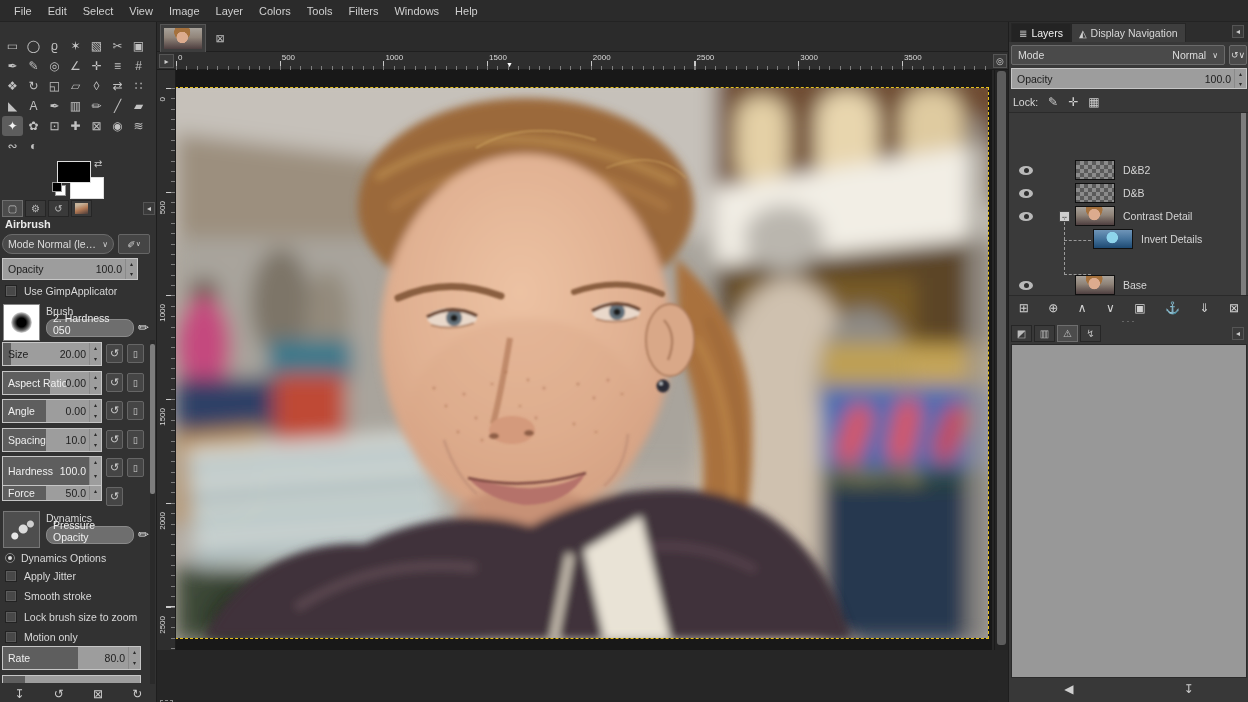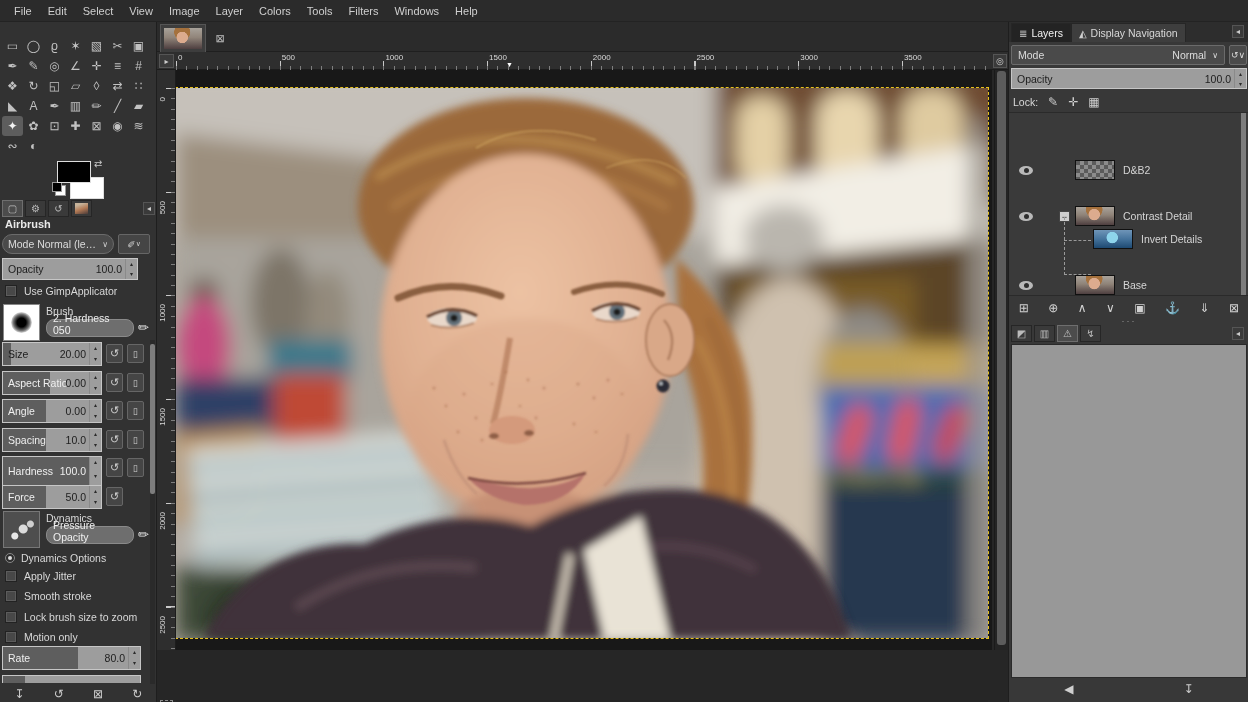--- a/index.html
+++ b/index.html
@@ -333,21 +333,21 @@
         <div class="fill" style="width: 100%;"></div>
         <div class="lab lt">Hardness</div>
         <div class="val lt">100.0</div>
         <div class="spin">
           <span>▴</span>
           <span>▾</span>
         </div>
       </div>
       <div class="sqbtn" style="left: 106px; top: 436px; width: 17px; height: 19px; font-size: 11px;">↺</div>
       <div class="sqbtn" style="left: 127px; top: 436px; width: 17px; height: 19px; font-size: 9px;">▯</div>
-      <div class="sslider" style="left: 2px; top: 463px; width: 100px; height: 24px;">
+      <div class="sslider" style="left: 2px; top: 463px; width: 100px; height: 16px;">
         <div class="fill" style="width: 44%;"></div>
         <div class="lab lt">Force</div>
         <div class="val">50.0</div>
         <div class="spin">
           <span>▴</span>
           <span>▾</span>
         </div>
       </div>
       <div class="sqbtn" style="left: 106px; top: 465px; width: 17px; height: 19px; font-size: 11px;">↺</div>
       <div class="sslider" style="left: 2px; top: 624px; width: 139px; height: 24px;">
@@ -570,20 +570,25 @@
     <span class="lk">✎</span>
         <span class="lk">✛</span>
         <span class="lk">▦</span>
       </div>
     <div id="layerlist">
         <div class="lrow" style="top: 46px;">
           <div class="eye"></div>
           <div class="lthumb t-checker" style="left: 66px;"></div>
           <div class="lname" style="left: 114px;">D&amp;B2</div>
         </div>
+        <div class="lrow" style="top: 69px;">
+          <div class="eye"></div>
+          <div class="lthumb t-checker" style="left: 66px;"></div>
+          <div class="lname" style="left: 114px;">D&amp;B</div>
+        </div>
         <div class="lrow" style="top: 92px;">
           <div class="eye"></div>
           <div class="lexp">−</div>
           <div class="lthumb t-photo" style="left: 66px;"></div>
           <div class="lname" style="left: 114px;">Contrast Detail</div>
         </div>
         <div class="lrow" style="top: 115px;">
           <div class="lthumb t-invert" style="left: 84px;"></div>
           <div class="lname" style="left: 132px;">Invert Details</div>
         </div>

